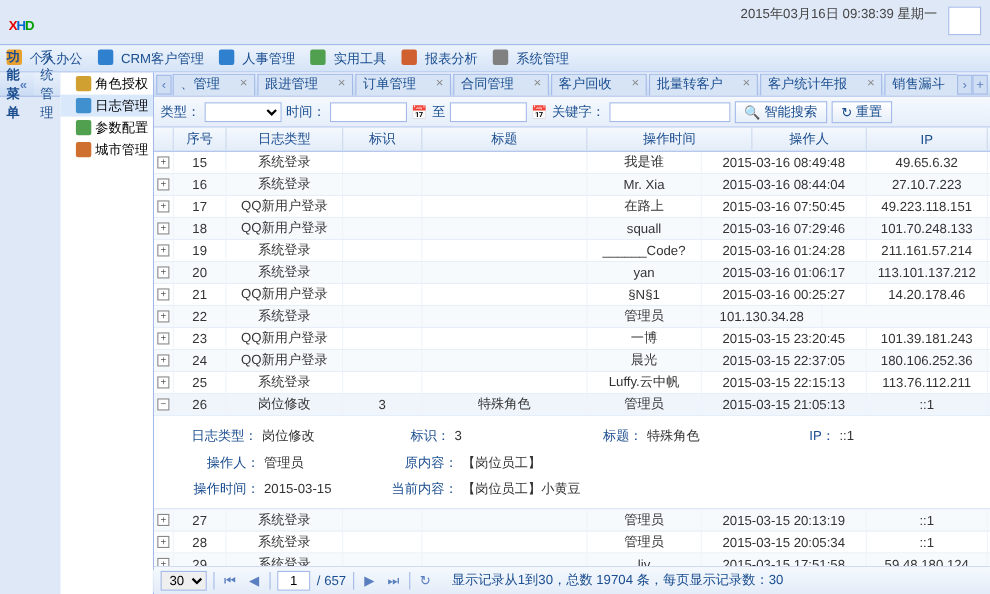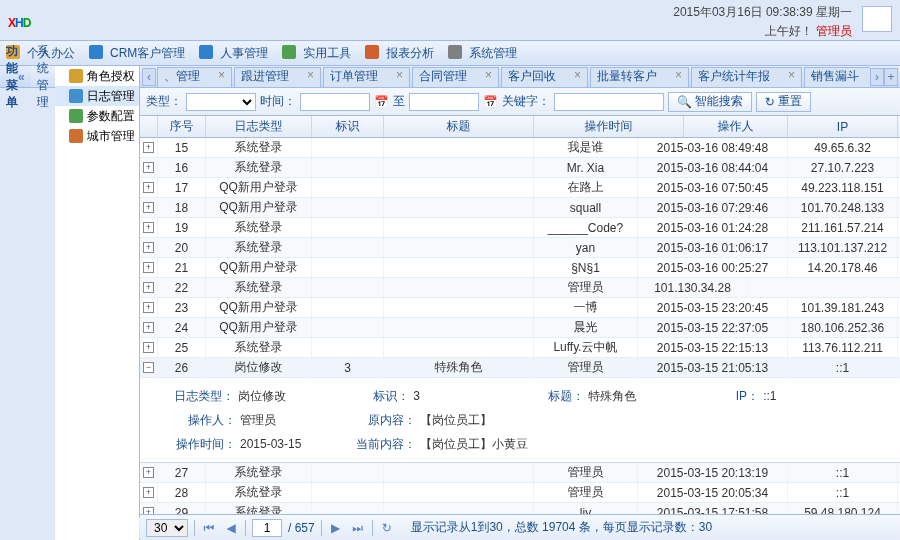--- a/index.html
+++ b/index.html
@@ -52,21 +52,20 @@
 .pager .sep{width:1px;height:16px;background:#a3bae9}
 .ic-svg{width:14px;height:14px;display:inline-block}
 </style>
 </head>
 <body>
 
 <div class="hdr">
   <div class="logo"><span>X</span><span>H</span><span>D</span></div>
   <div class="hdr-r">
     <div class="dt">2015年03月16日 09:38:39 星期一</div>
-    <div class="gr"><span>上午好！</span> <span class="adm">管理员</span></div>
   </div>
   <div class="hdr-box"></div>
 </div>
 
 <div class="menubar" id="menubar">
     <div class="mi">
       <span class="ic-svg" style="background:#e8a030;border-radius:2px"></span>
       <span>个人办公</span>
     </div>
     <div class="mi">

